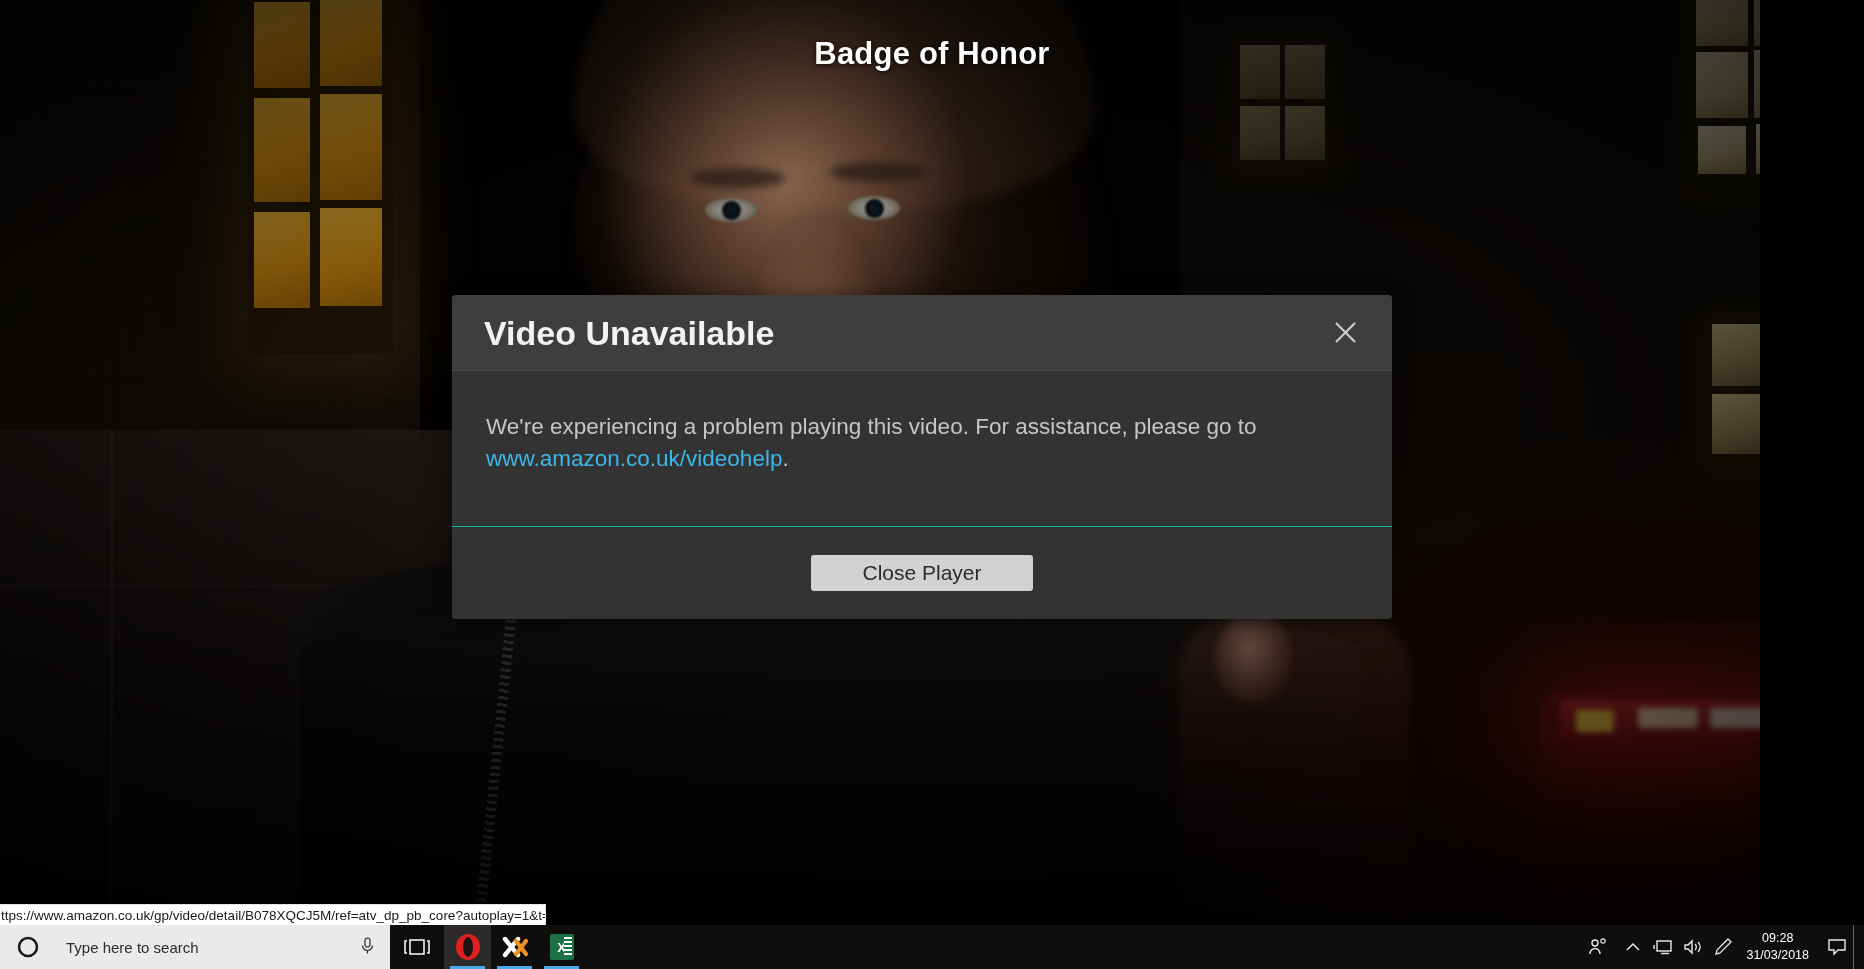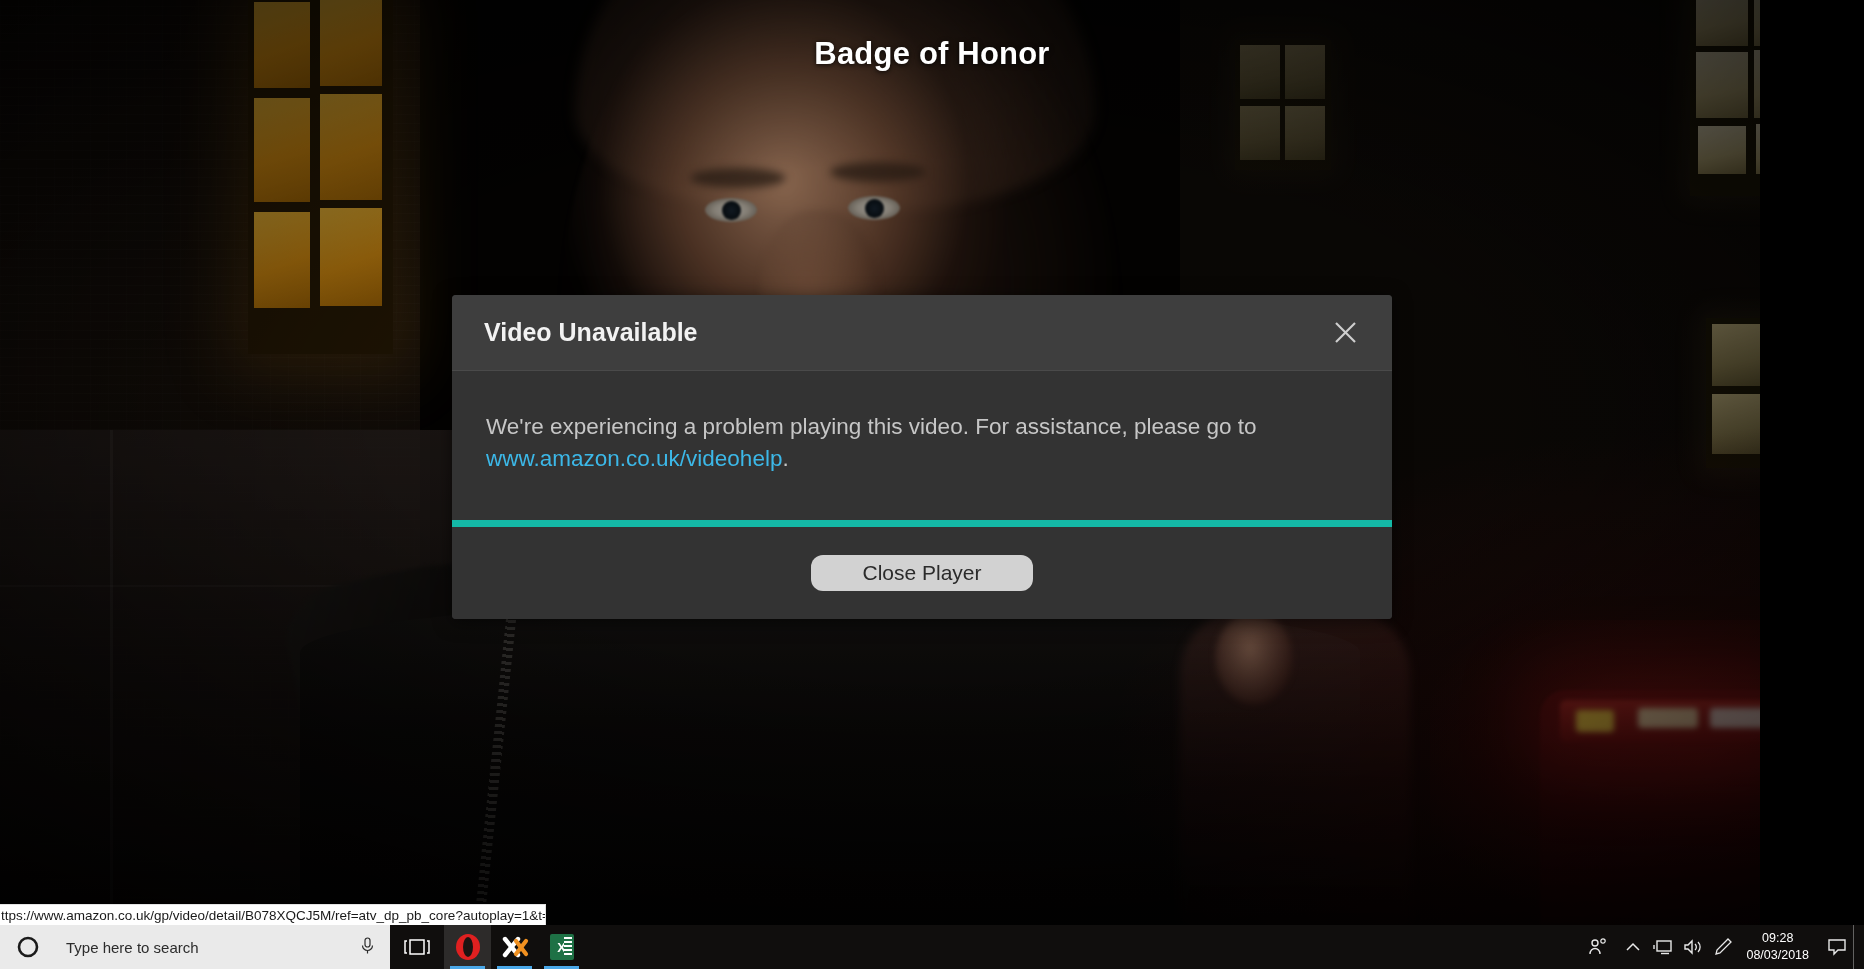--- a/index.html
+++ b/index.html
@@ -251,39 +251,39 @@
     height: 76px;
     background: #3e3e3e;
     border-bottom: 1px solid #4a4a4a;
     display: flex;
     align-items: center;
     padding: 0 26px 0 32px;
   }
 
   #dialog-title {
     color: #f2f2f2;
-    font-size: 25px;
+    font-size: 34px;
     font-weight: bold;
     line-height: 1;
     flex: 1;
   }
 
   #dialog-close {
     width: 42px; height: 42px;
     display: flex; align-items: center; justify-content: center;
     cursor: pointer;
     border: none; background: transparent;
     padding: 0;
   }
   #dialog-close svg { display: block; }
 
   #dialog-body {
     padding: 40px 34px 44px 34px;
     min-height: 156px;
-    border-bottom: 7px solid #14b8a6;
+    border-bottom: 1px solid #14b8a6;
   }
 
   #dialog-message {
     color: #c6c6c6;
     font-size: 22.5px;
     line-height: 1.42;
     max-width: 830px;
   }
 
   #help-link {
@@ -297,21 +297,21 @@
     display: flex;
     align-items: center;
     justify-content: center;
     background: #333333;
   }
 
   #close-player-button {
     background: #d2d2d2;
     color: #2b2b2b;
     border: none;
-    border-radius: 12px;
+    border-radius: 3px;
     font-size: 21px;
     font-family: "Liberation Sans", sans-serif;
     padding: 6px 46px;
     cursor: pointer;
     min-width: 222px;
   }
 
   
   #status-bar {
     position: absolute;
@@ -638,21 +638,21 @@
       </div>
 
       <div class="tray-icon">
         <svg width="20" height="20" viewBox="0 0 20 20">
           <path d="M15 2 L18 5 L7 16 L3 17 L4 13 Z" fill="none" stroke="#e8e8e8" stroke-width="1.3"></path>
         </svg>
       </div>
 
       <div id="clock">
         <span>09:28</span>
-        <span>08/03/2018</span>
+        <span>31/03/2018</span>
       </div>
 
       <div id="action-center">
         <svg width="20" height="18" viewBox="0 0 20 18">
           <path d="M2 2 L18 2 L18 12 L11 12 L7 16 L7 12 L2 12 Z" fill="none" stroke="#e8e8e8" stroke-width="1.4"></path>
         </svg>
       </div>
 
       <div id="show-desktop"></div>
     </div>

